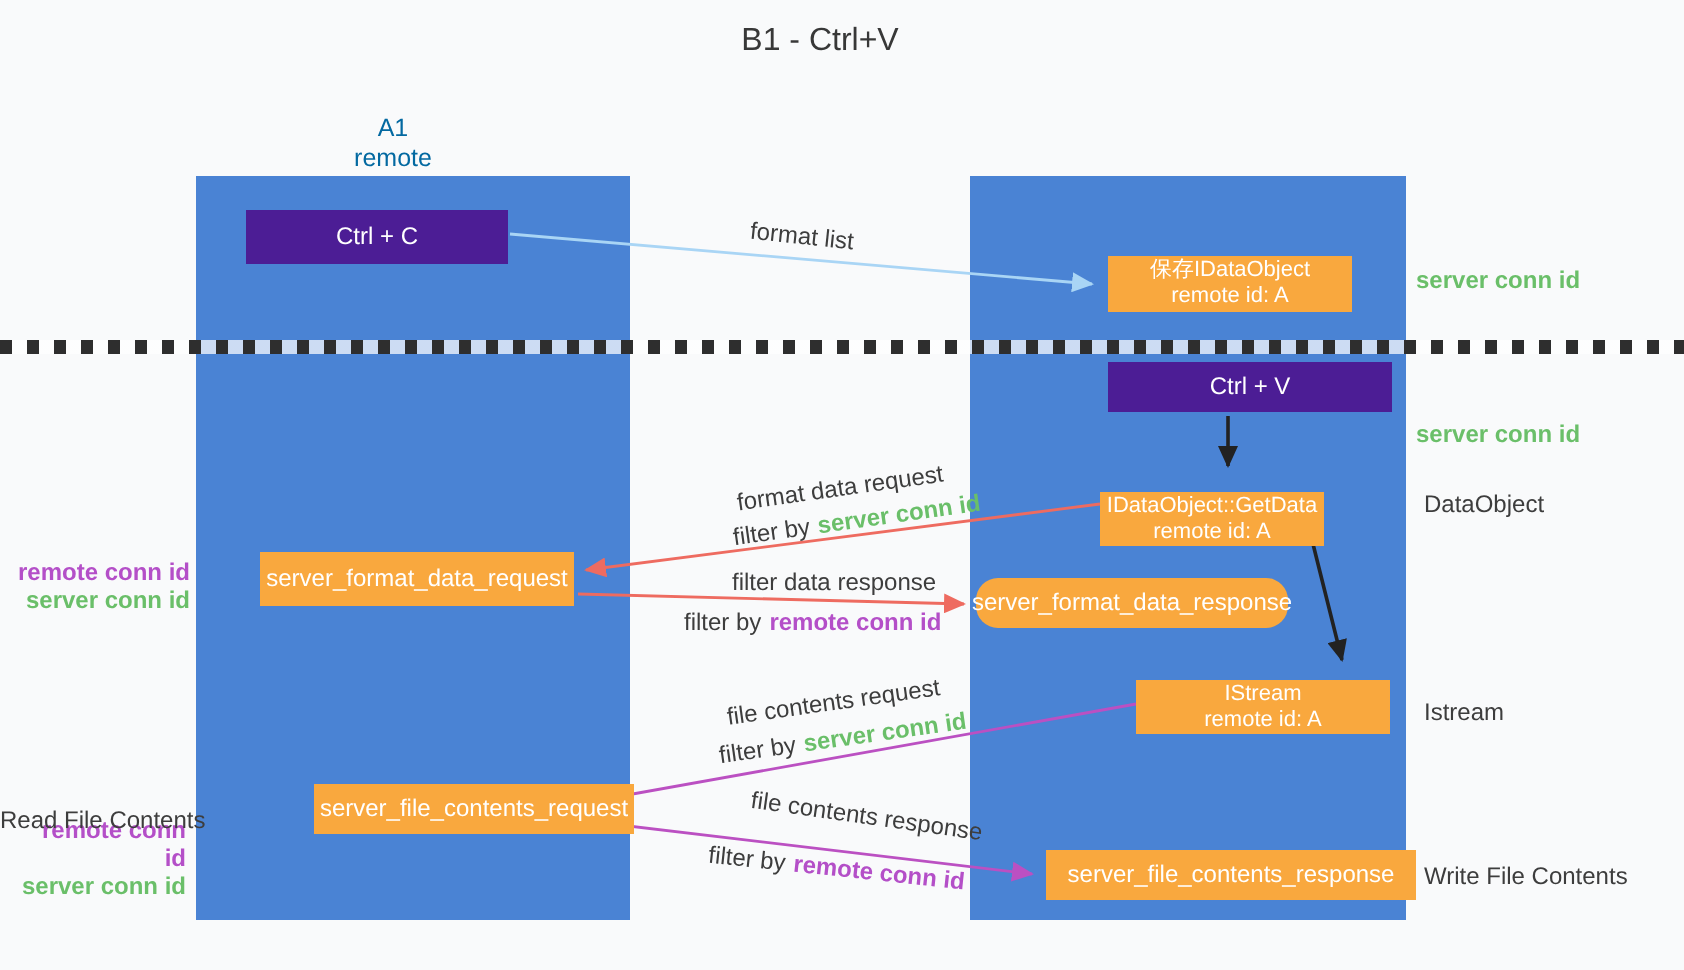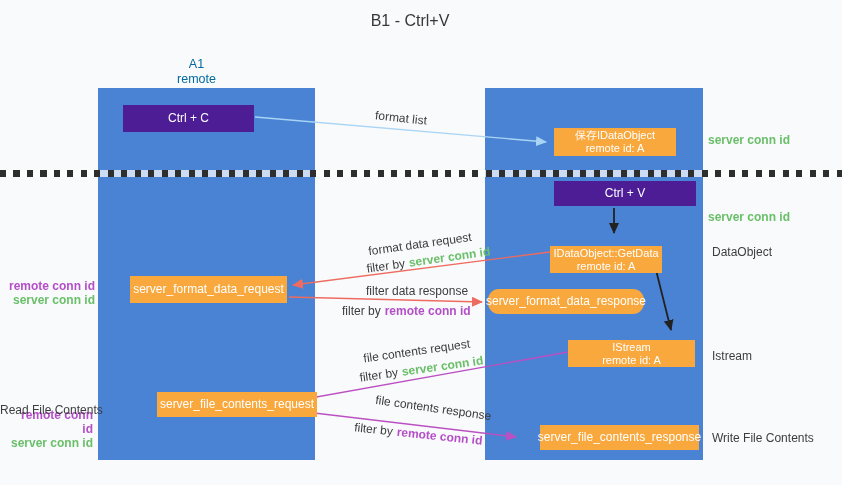--- a/index.html
+++ b/index.html
@@ -98,21 +98,21 @@
 <div class="abs node orange" style="left:488px;top:289px;width:156px;height:25px;border-radius:11px;">
   <div>server_format_data_response</div>
 </div>
 <div class="abs node orange small" style="left:568px;top:340px;width:127px;height:27px;">
   <div>IStream</div>
   <div>remote id: A</div>
 </div>
 <div class="abs node orange" style="left:128px;top:392px;width:160px;height:25px;margin-left:29px;">
   <div>server_file_contents_request</div>
 </div>
-<div class="abs node orange" style="left:540px;top:425px;width:159px;height:25px;">
+<div class="abs node orange" style="left:523px;top:425px;width:185px;height:25px;">
   <div>server_file_contents_response</div>
 </div>
 
 <div class="abs alabel rot-p6" style="left:375px;top:111px;">format list</div>
 
 <div class="abs alabel rot-n8" style="left:368px;top:237px;">format data request</div>
 <div class="abs alabel rot-n8" style="left:366px;top:253px;">
   <span class="prefix">filter by</span><span class="gid">server conn id</span>
 </div>
 <div class="abs alabel" style="left:366px;top:284px;">filter data response</div>

